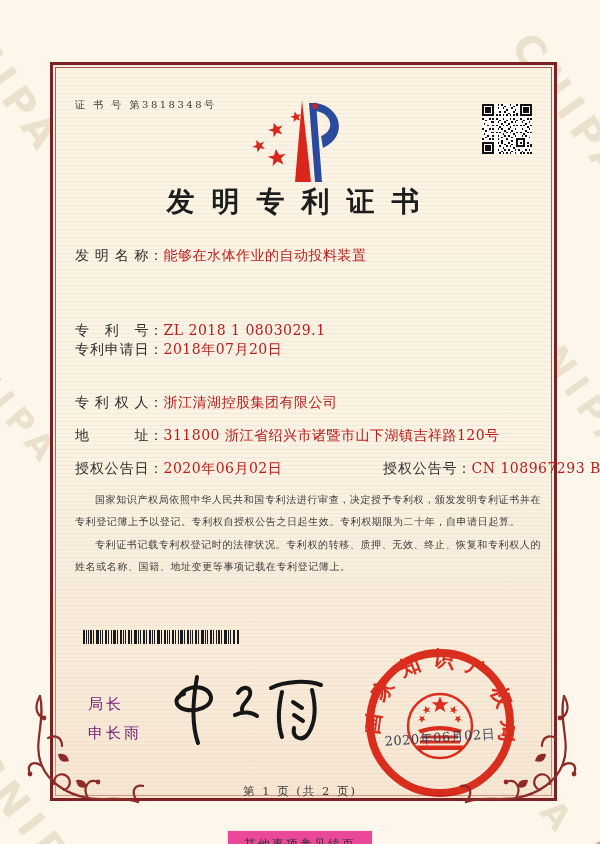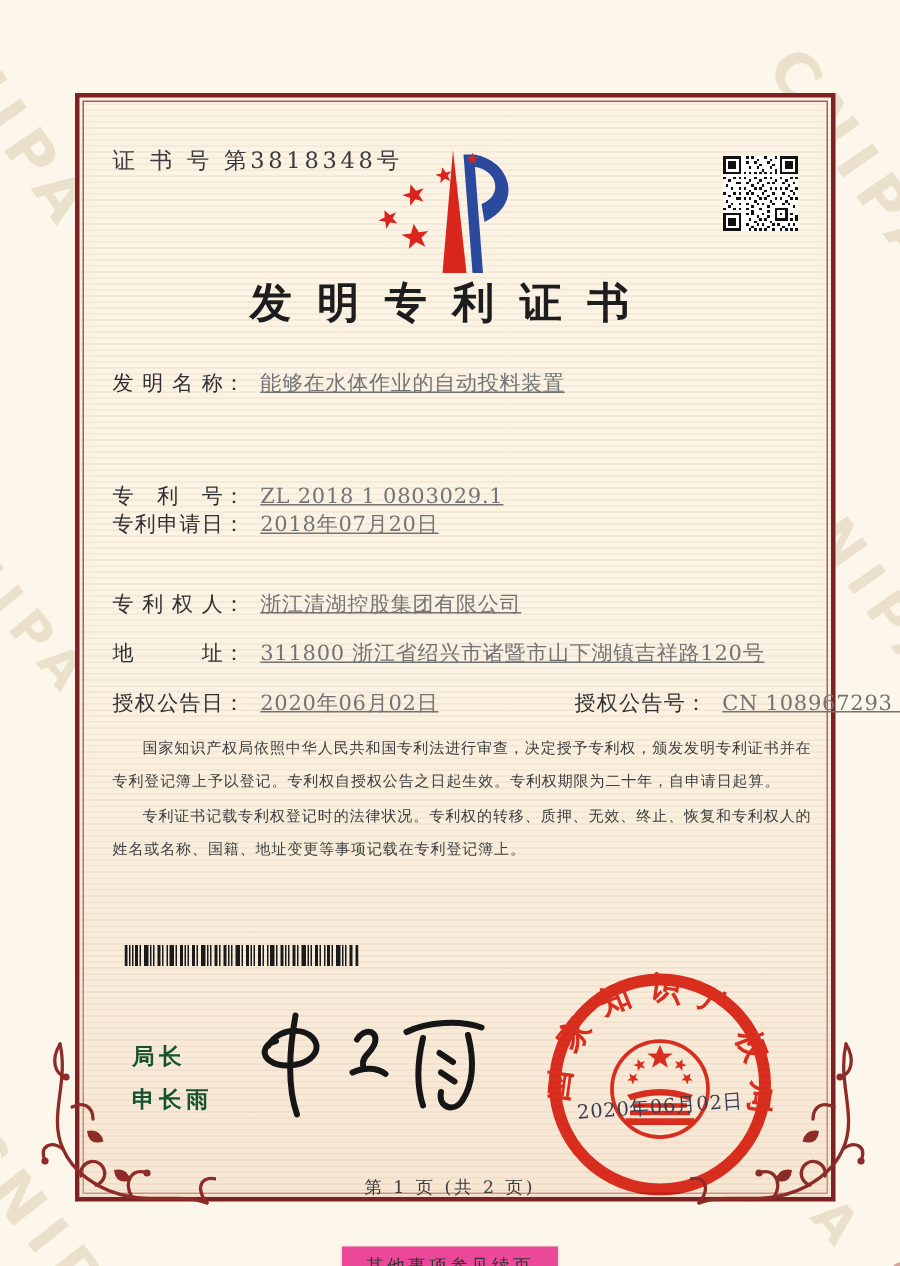--- a/index.html
+++ b/index.html
@@ -8,34 +8,34 @@
   
   .wm{position:absolute;font-family:"DejaVu Sans","Liberation Sans",sans-serif;font-weight:bold;
       color:rgba(197,172,134,0.30);letter-spacing:8px;white-space:nowrap;transform-origin:0 0;pointer-events:none;}
   
   .frame{position:absolute;left:50px;top:62px;width:501px;height:733px;
          border:3px solid #7c2124;background:#fbf4e5;}
   .frame .inner-line{position:absolute;inset:2px;border:1px solid #a65a52;pointer-events:none;}
   .frame .texture{position:absolute;inset:0;pointer-events:none;
       background:repeating-linear-gradient(180deg, rgba(205,140,118,0.10) 0 1px, rgba(255,255,255,0) 1px 4px),
                  linear-gradient(180deg, rgba(250,244,230,0) 45%, rgba(240,215,190,0.45) 100%);}
-  .certno{position:absolute;left:75px;top:98px;font-size:15px;letter-spacing:2.5px;color:#3a3a3a;}
+  .certno{position:absolute;left:75px;top:98px;font-size:10px;letter-spacing:2.5px;color:#3a3a3a;}
   .logo{position:absolute;left:243px;top:92px;width:115px;height:92px;}
   .qr{position:absolute;left:482px;top:104px;width:50px;height:50px;}
   .title{position:absolute;left:0;top:183px;width:100%;text-align:center;
          font-size:28px;font-weight:600;letter-spacing:17px;padding-left:3px;box-sizing:border-box;color:#1d1d1d;}
   .row{position:absolute;left:75px;font-size:14px;letter-spacing:0.5px;white-space:nowrap;}
   .flabel{display:inline-block;width:74px;text-align:justify;text-align-last:justify;vertical-align:bottom;}
-  .fval{margin-left:10px;color:#737373;text-decoration:underline;}
+  .fval{color:#b91c1c;}
   .row2{position:absolute;left:308px;top:0;}
   .paras{position:absolute;left:75px;top:489px;width:466px;font-size:10px;line-height:22.4px;
          color:#3d3d3d;letter-spacing:0.6px;text-align:justify;}
   .paras p{margin:0;text-indent:2em;}
   .barcode{position:absolute;left:83px;top:630px;width:156px;height:14px;}
-  .signer{position:absolute;left:88px;top:690px;font-size:15px;letter-spacing:3px;line-height:29px;color:#14532d;font-weight:bold;}
+  .signer{position:absolute;left:88px;top:690px;font-size:15px;letter-spacing:3px;line-height:29px;color:#701a75;}
   .sig{position:absolute;left:145px;top:655px;width:190px;height:96px;}
   .seal{position:absolute;left:365px;top:648px;width:150px;height:150px;opacity:0.95;mix-blend-mode:multiply;}
   .pageno{position:absolute;left:0;top:772px;width:100%;text-align:center;font-size:11.5px;letter-spacing:2px;color:#3a3a3a;margin-top:12px;}
   .note{position:absolute;left:50%;top:803px;transform:translateX(-50%);background:#ec4899;
         padding:5px 16px;font-size:12px;letter-spacing:2px;color:#333;
         box-shadow:0 0 0 1px rgba(120,90,60,0.06),0 1px 3px rgba(0,0,0,0.08);margin-top:28px;}
   .orn{position:absolute;width:120px;height:120px;}
   .orn.br{transform:scaleX(-1);}
   .orn.faint{opacity:0.5;}
 </style>

